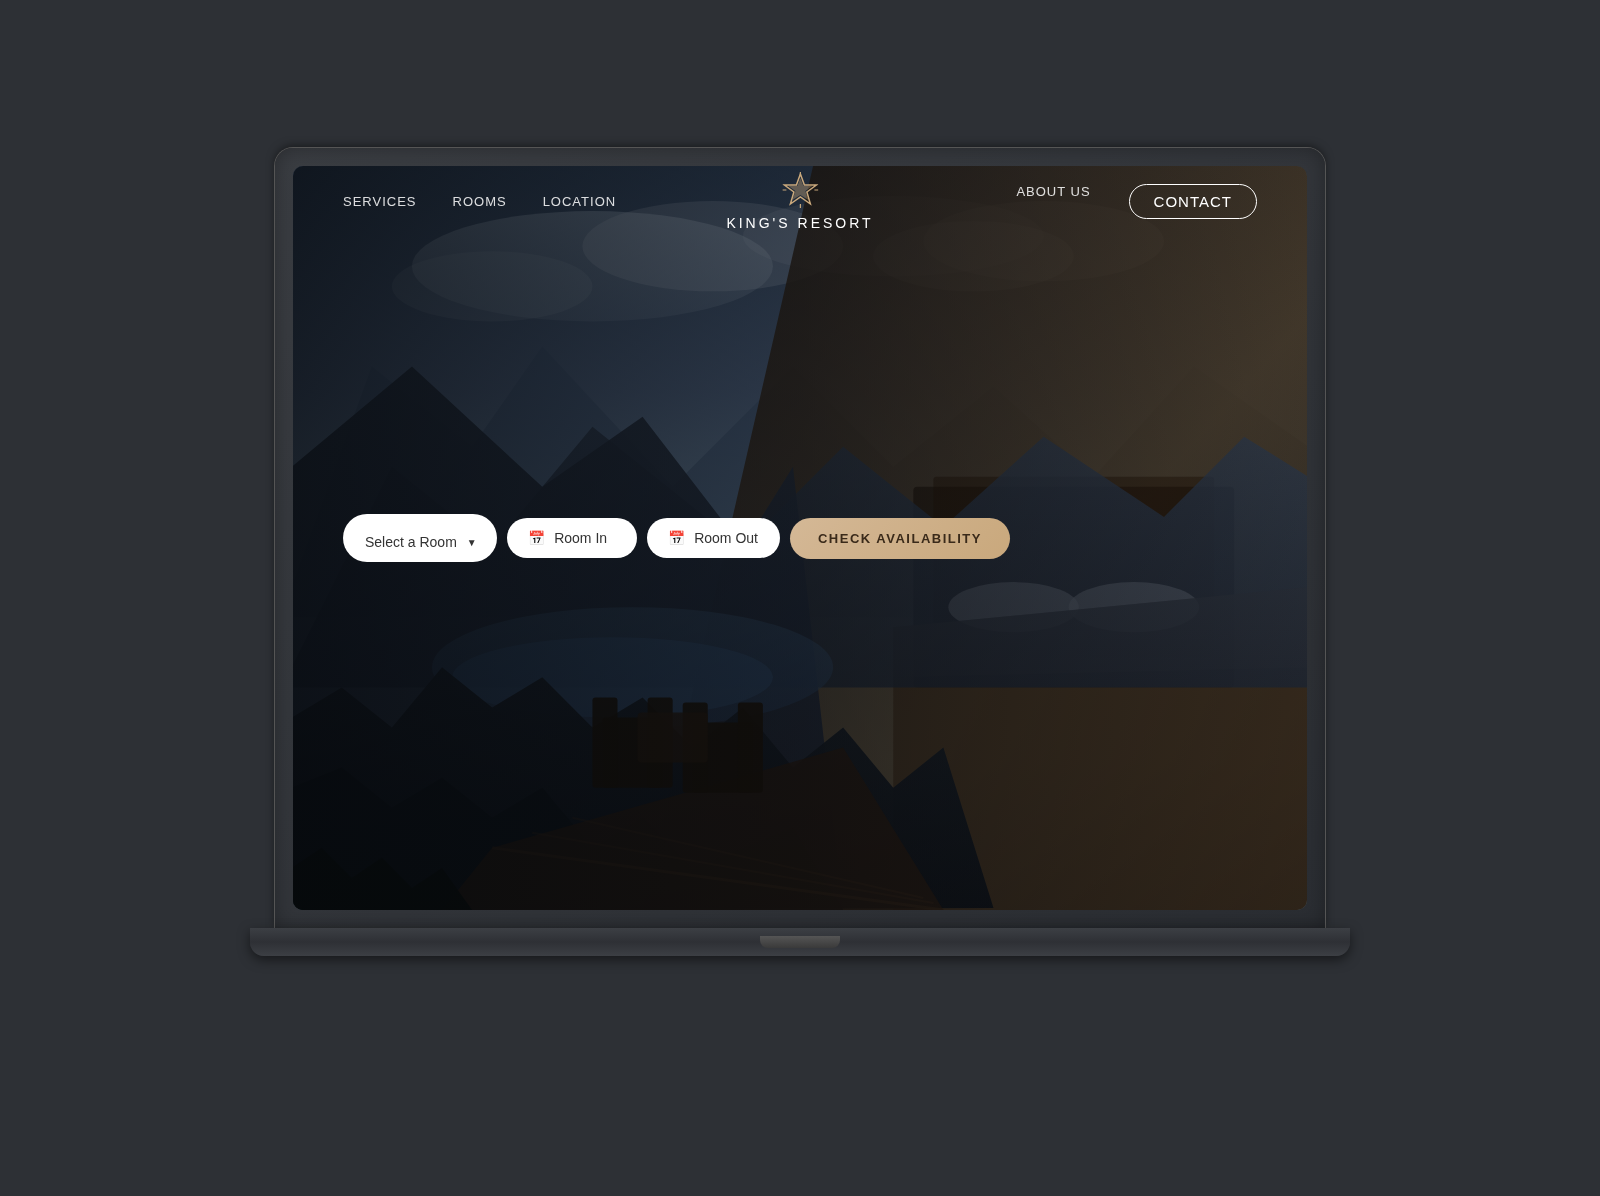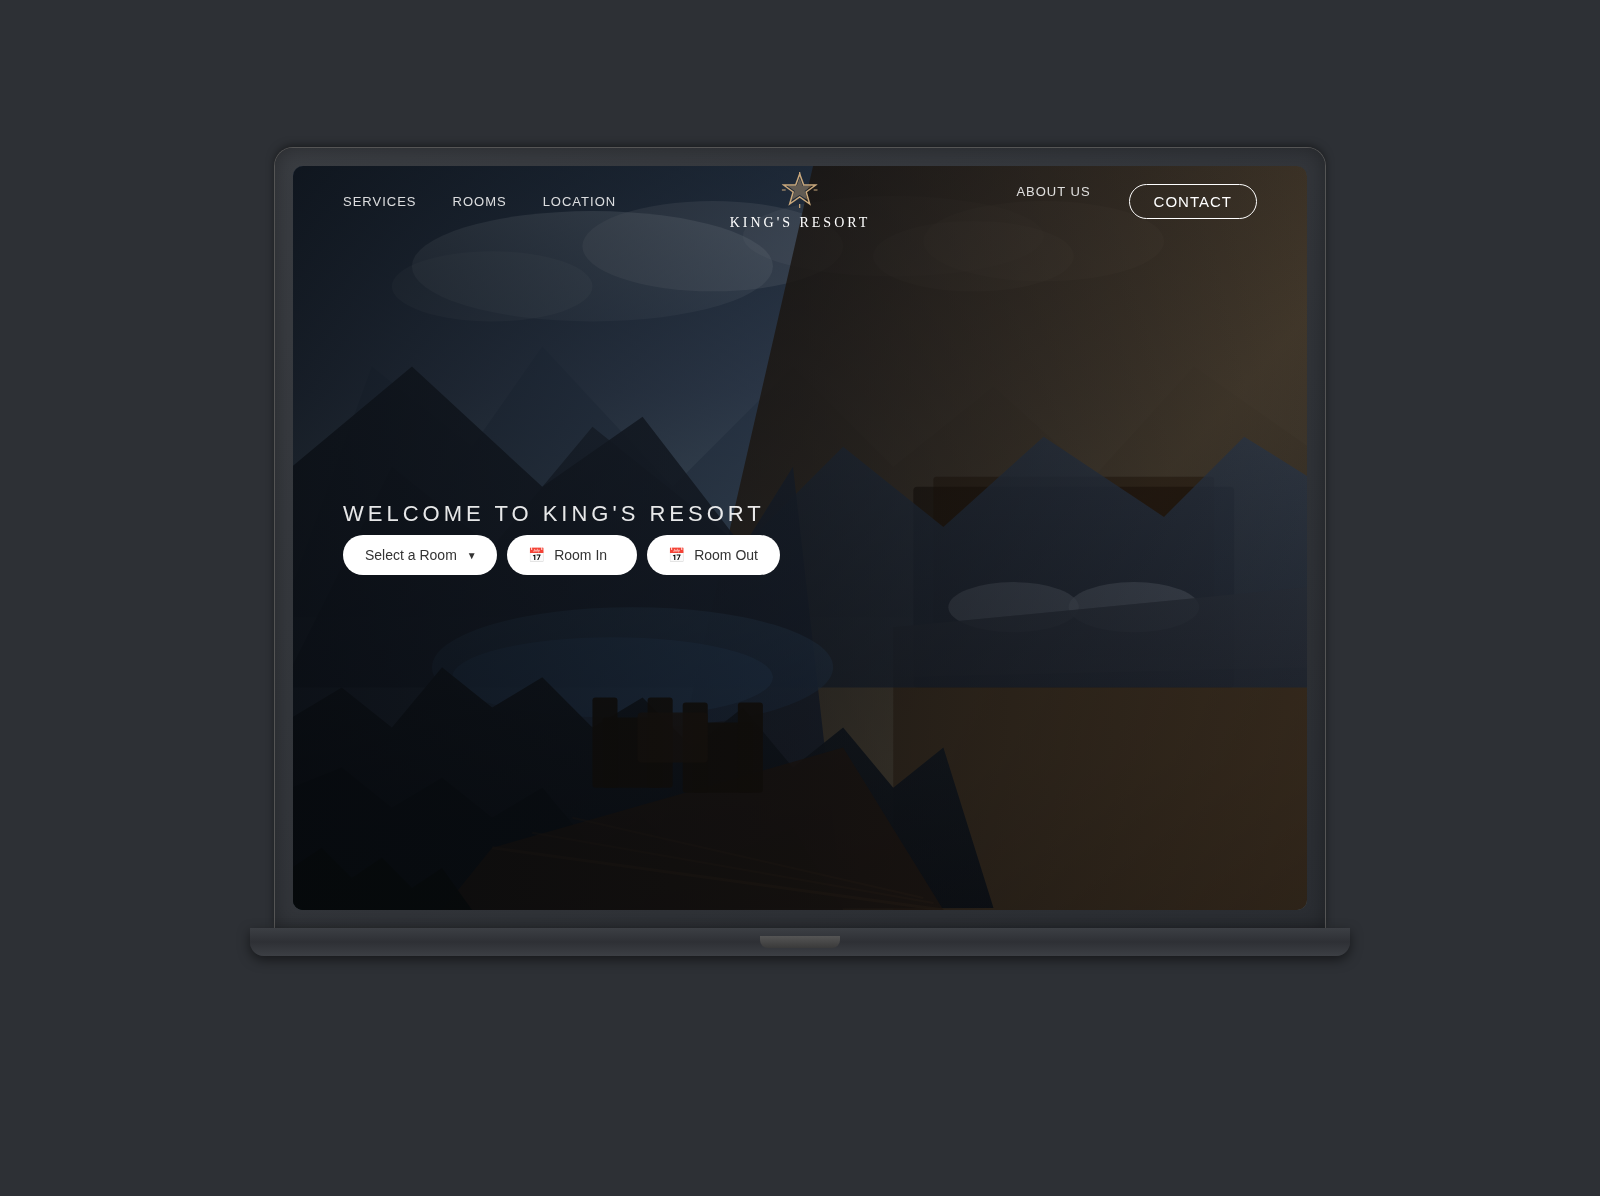--- a/index.html
+++ b/index.html
@@ -115,21 +115,21 @@
     }
 
     .logo-star {
       font-size: 28px;
       color: #c9a87c;
       line-height: 1;
     }
 
     .logo-text {
       color: white;
-      font-family: Liberation Serif, serif;
+      font-family: Liberation Sans, sans-serif;
       font-size: 14px;
       letter-spacing: 3px;
       text-transform: uppercase;
       font-weight: 500;
     }
 
     .nav-right {
       display: flex;
       gap: 38px;
     }
@@ -191,21 +191,21 @@
       display: flex;
       gap: 10px;
       align-items: center;
       flex-wrap: nowrap;
     }
 
     .booking-select {
       background: white;
       border: none;
       border-radius: 50px;
-      padding: 12px 20px 12px 22px;
+      padding: 20px 20px 12px 22px;
       font-family: Arial, sans-serif;
       font-size: 14px;
       color: #333;
       cursor: pointer;
       display: flex;
       align-items: center;
       gap: 10px;
       white-space: nowrap;
       min-width: 150px;
     }
@@ -388,38 +388,38 @@
               <span class="logo-text">KING'S RESORT</span>
             </div>
 
             <div class="nav-right">
               <a class="nav-item">ABOUT US</a>
               <button class="contact-btn">CONTACT</button>
             </div>
           </nav>
 
           <div class="hero-content">
-            <div class="hero-subtitle">WELCOME TO KING'S RESORT</div>
 
             <div class="booking-bar">
               <div class="booking-select">
                 <span>Select a Room</span>
                 <span class="chevron">▼</span>
               </div>
 
               <div class="booking-date">
                 <span class="calendar-icon">📅</span>
                 <span>Room In</span>
               </div>
 
               <div class="booking-date">
                 <span class="calendar-icon">📅</span>
                 <span>Room Out</span>
               </div>
 
+              <button class="check-availability-btn">CHECK AVAILABILITY</button>
             </div>
           </div>
 
         </div>
 
       </div>
 
     </div>
 
   </div>

